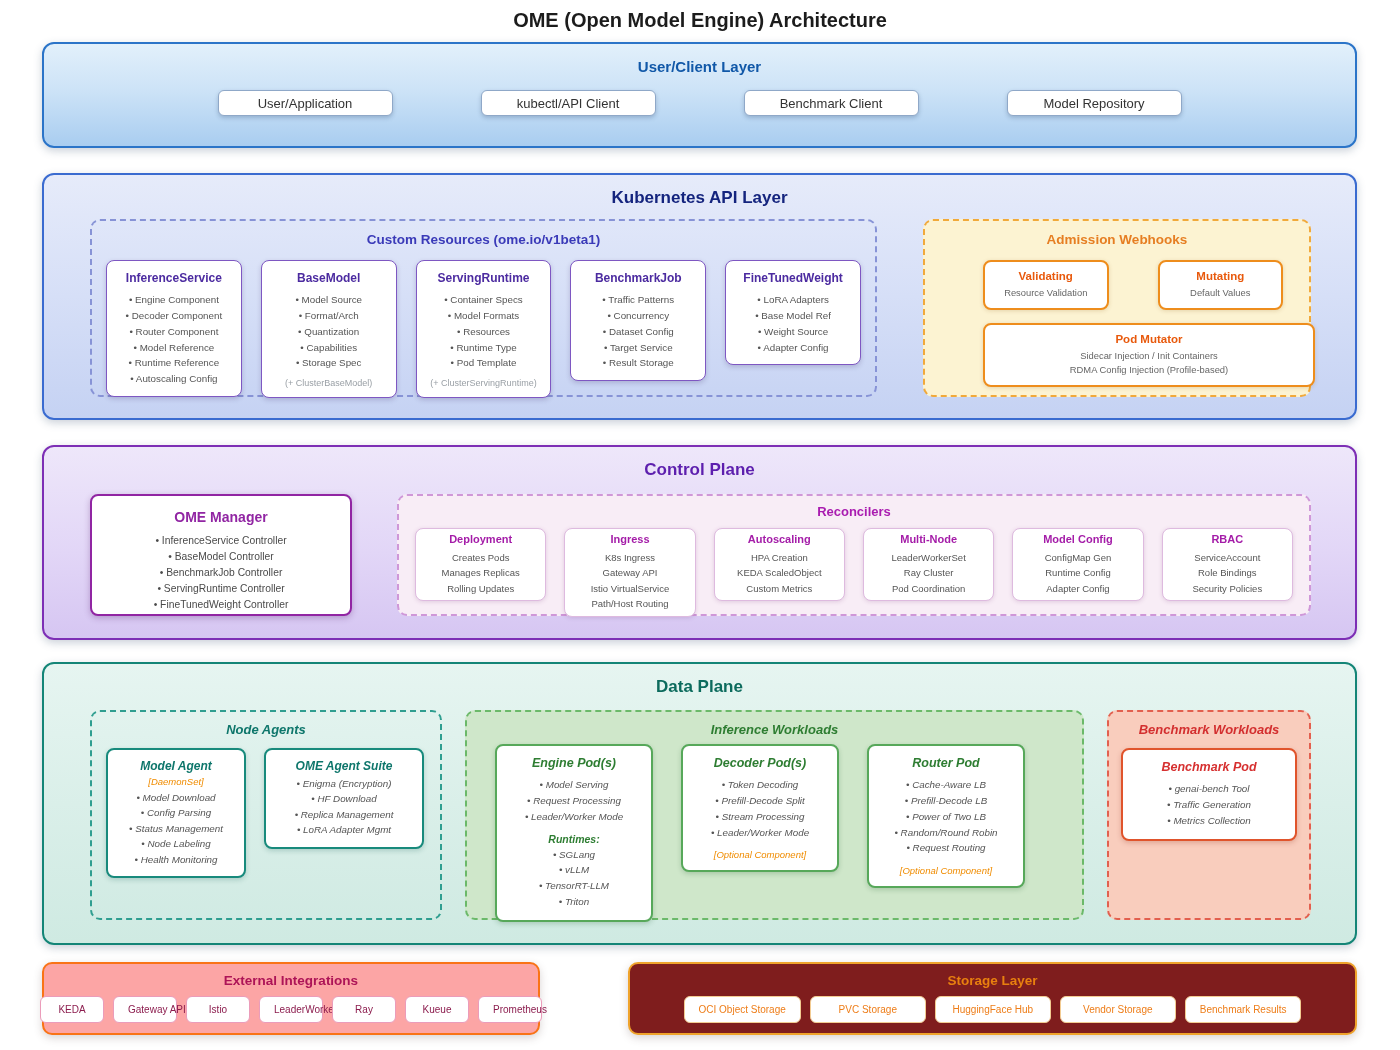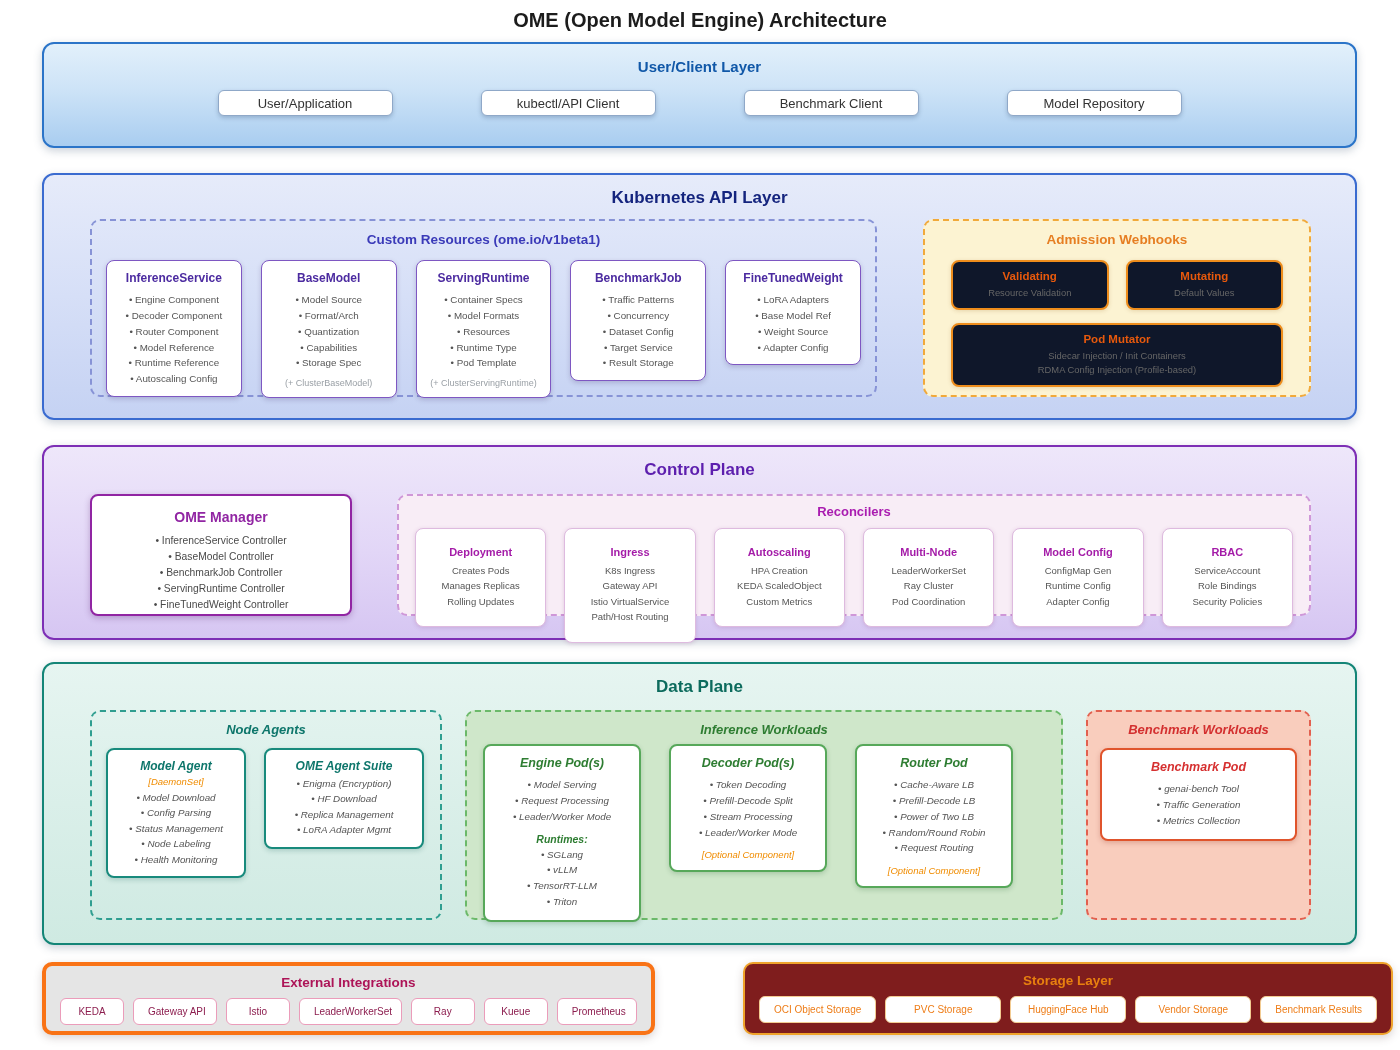--- a/index.html
+++ b/index.html
@@ -58,22 +58,22 @@
   .cr-note { text-align: center; font-size: 9px; color: #9aa0a6; margin-top: 7px; }
 
   .admission {
     width: 395px; height: 178px;
     border: 2px dashed #f1a93a; background: #fcf3d2; border-radius: 10px;
     padding: 11px 26px;
   }
   .aw-title { text-align: center; font-weight: bold; font-size: 13.5px; color: #e67e22; }
   .aw-row { display: flex; gap: 17px; margin-top: 13px; }
   .aw-box {
-    background: #0f172a; border: 2px solid #ee8d1c; border-radius: 8px;
-    flex: 1; padding: 8px 3px; box-shadow: 0 1px 4px rgba(140,90,20,.2);
+    background: #ffffff; border: 2px solid #ee8d1c; border-radius: 8px;
+    flex: 1; padding: 8px 3px; box-shadow: 0 1px 4px rgba(140,90,20,.2); margin-left: 32px;
   }
   .aw-box-title { text-align: center; font-weight: bold; font-size: 11.5px; color: #e8590c; margin-bottom: 4px; }
   .aw-box .items div { font-size: 9.4px; color: #666; line-height: 1.5; }
   .aw-wide { margin-top: 13px; flex: none; width: 100%; }
 
   
   .control-layer {
     margin-top: 25px; height: 195px;
     border: 2px solid #7d2fb5;
     background: linear-gradient(180deg, #eee7fa 0%, #e2d6f7 55%, #d6c6f2 100%);
@@ -89,21 +89,21 @@
   .ome-manager .items div { font-size: 10.3px; color: #4a4a4a; line-height: 1.55; }
   .reconcilers {
     flex: 1; height: 122px;
     border: 2px dashed #cf97d8; background: #f8edf6; border-radius: 10px;
     padding: 8px 16px;
   }
   .rec-title { text-align: center; font-weight: bold; font-size: 13px; color: #a91cb0; }
   .rec-cards { display: flex; gap: 18px; margin-top: 9px; align-items: flex-start; }
   .rec-card {
     background: #fff; border: 1px solid #debadf; border-radius: 8px;
-    flex: 1; padding: 17px 2px; box-shadow: 0 1px 4px rgba(120,50,120,.18);
+    flex: 1; padding: 4px 2px; box-shadow: 0 1px 4px rgba(120,50,120,.18);
   }
   .rec-card-title { text-align: center; font-weight: bold; font-size: 11px; color: #a41ca8; margin-bottom: 5px; }
   .rec-card .items div { font-size: 9.5px; line-height: 1.62; }
 
   
   .data-layer {
     margin-top: 22px; height: 283px;
     border: 2px solid #148577;
     background: linear-gradient(180deg, #e6f5f1 0%, #daefe9 50%, #cfeae2 100%);
   }
@@ -121,48 +121,48 @@
   }
   .model-agent { width: 140px; }
   .ome-suite { width: 160px; }
   .agent-title { text-align: center; font-weight: bold; font-size: 12px; color: #0e766b; margin-bottom: 3px; }
   .tag-orange { text-align: center; font-size: 9.5px; color: #f08c00; margin-bottom: 3px; }
   .agent-card .items div { line-height: 1.58; }
 
   .inference {
     flex: 1; height: 210px;
     border: 2px dashed #6bb969; background: #cfe7ca; border-radius: 10px;
-    padding: 10px 16px;
+    padding: 10px 28px;
   }
   .iw-title { text-align: center; font-weight: bold; font-size: 13px; color: #2e7d32; }
   .iw-row { display: flex; gap: 28px; margin-top: 7px; align-items: flex-start; }
   .pod-card {
     background: #fff; border: 2px solid #57a85a; border-radius: 8px;
     width: 158px; padding: 10px 3px; box-shadow: 0 2px 5px rgba(30,90,40,.22);
   }
   .pod-title { text-align: center; font-weight: bold; font-size: 12.5px; color: #2e7d32; margin-bottom: 7px; }
   .runtimes-label { text-align: center; font-weight: bold; font-size: 10.5px; color: #2e7d32; margin: 8px 0 2px; }
   .optional-tag { text-align: center; font-size: 9.5px; color: #f08c00; margin-top: 9px; }
 
   .benchmark-wl {
-    width: 225px; height: 210px;
+    width: 204px; height: 210px;
     border: 2px dashed #e2604f; background: #f9cdbd; border-radius: 10px;
     padding: 10px 12px;
   }
   .bw-title { text-align: center; font-weight: bold; font-size: 13px; color: #d32f2f; }
   .bench-pod {
     background: #fff; border: 2px solid #e0542c; border-radius: 8px;
     margin-top: 11px; padding: 10px 3px; box-shadow: 0 2px 5px rgba(150,50,30,.25);
   }
   .bp-title { text-align: center; font-weight: bold; font-size: 12.5px; color: #d63030; margin-bottom: 7px; }
 
   
   .bottom-row { display: flex; margin: 17px 43px 0 42px; gap: 88px; }
   .bottom-section { height: 73px; border-radius: 10px; box-shadow: 0 3px 8px rgba(80,60,60,.22); }
-  .external { width: 613px; background: #e5e5e5; border: 4px solid #f97316; }
+  .external { width: 498px; background: #fca5a5; border: 2px solid #f97316; }
   .ext-title { text-align: center; font-weight: bold; font-size: 13.5px; color: #ad1457; padding-top: 9px; }
   .storage { flex: 1; background: #7f1d1d; border: 2px solid #efa32b; }
   .st-title { text-align: center; font-weight: bold; font-size: 13.5px; color: #e8800f; padding-top: 9px; }
   .chip-row { display: flex; justify-content: center; gap: 9px; margin-top: 8px; padding: 0 14px; }
   .chip {
     background: #fff; border-radius: 6px; font-size: 10px; text-align: center;
     padding: 7px 14px; white-space: nowrap;
   }
   .ext-row .chip { border: 1.5px solid #eb9cba; color: #8c1d4e; min-width: 64px; }
   .st-row .chip { border: 1.5px solid #f3cc92; color: #ee7d18; min-width: 116px; }

